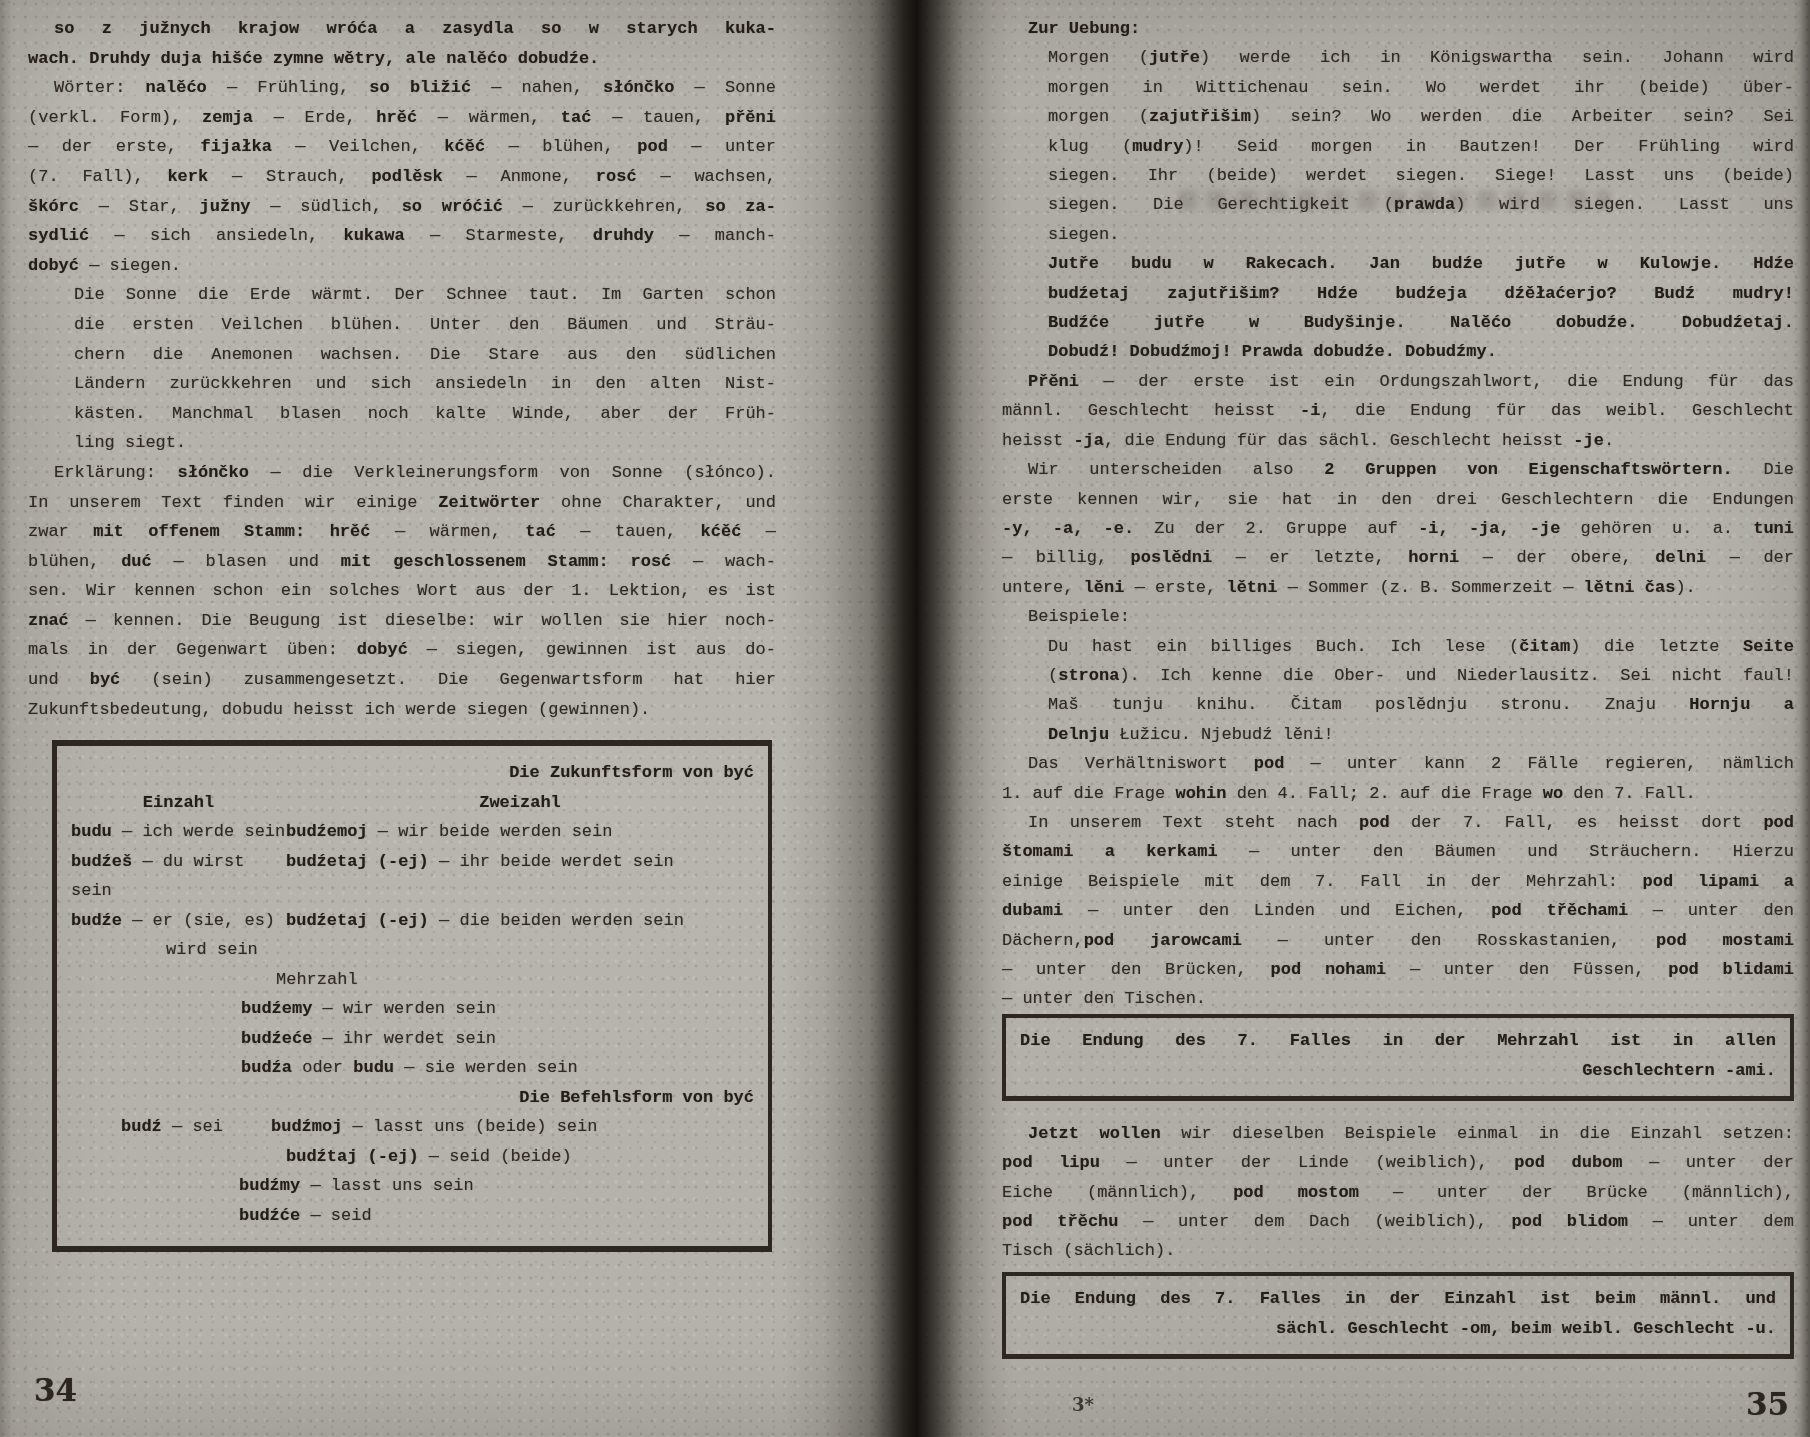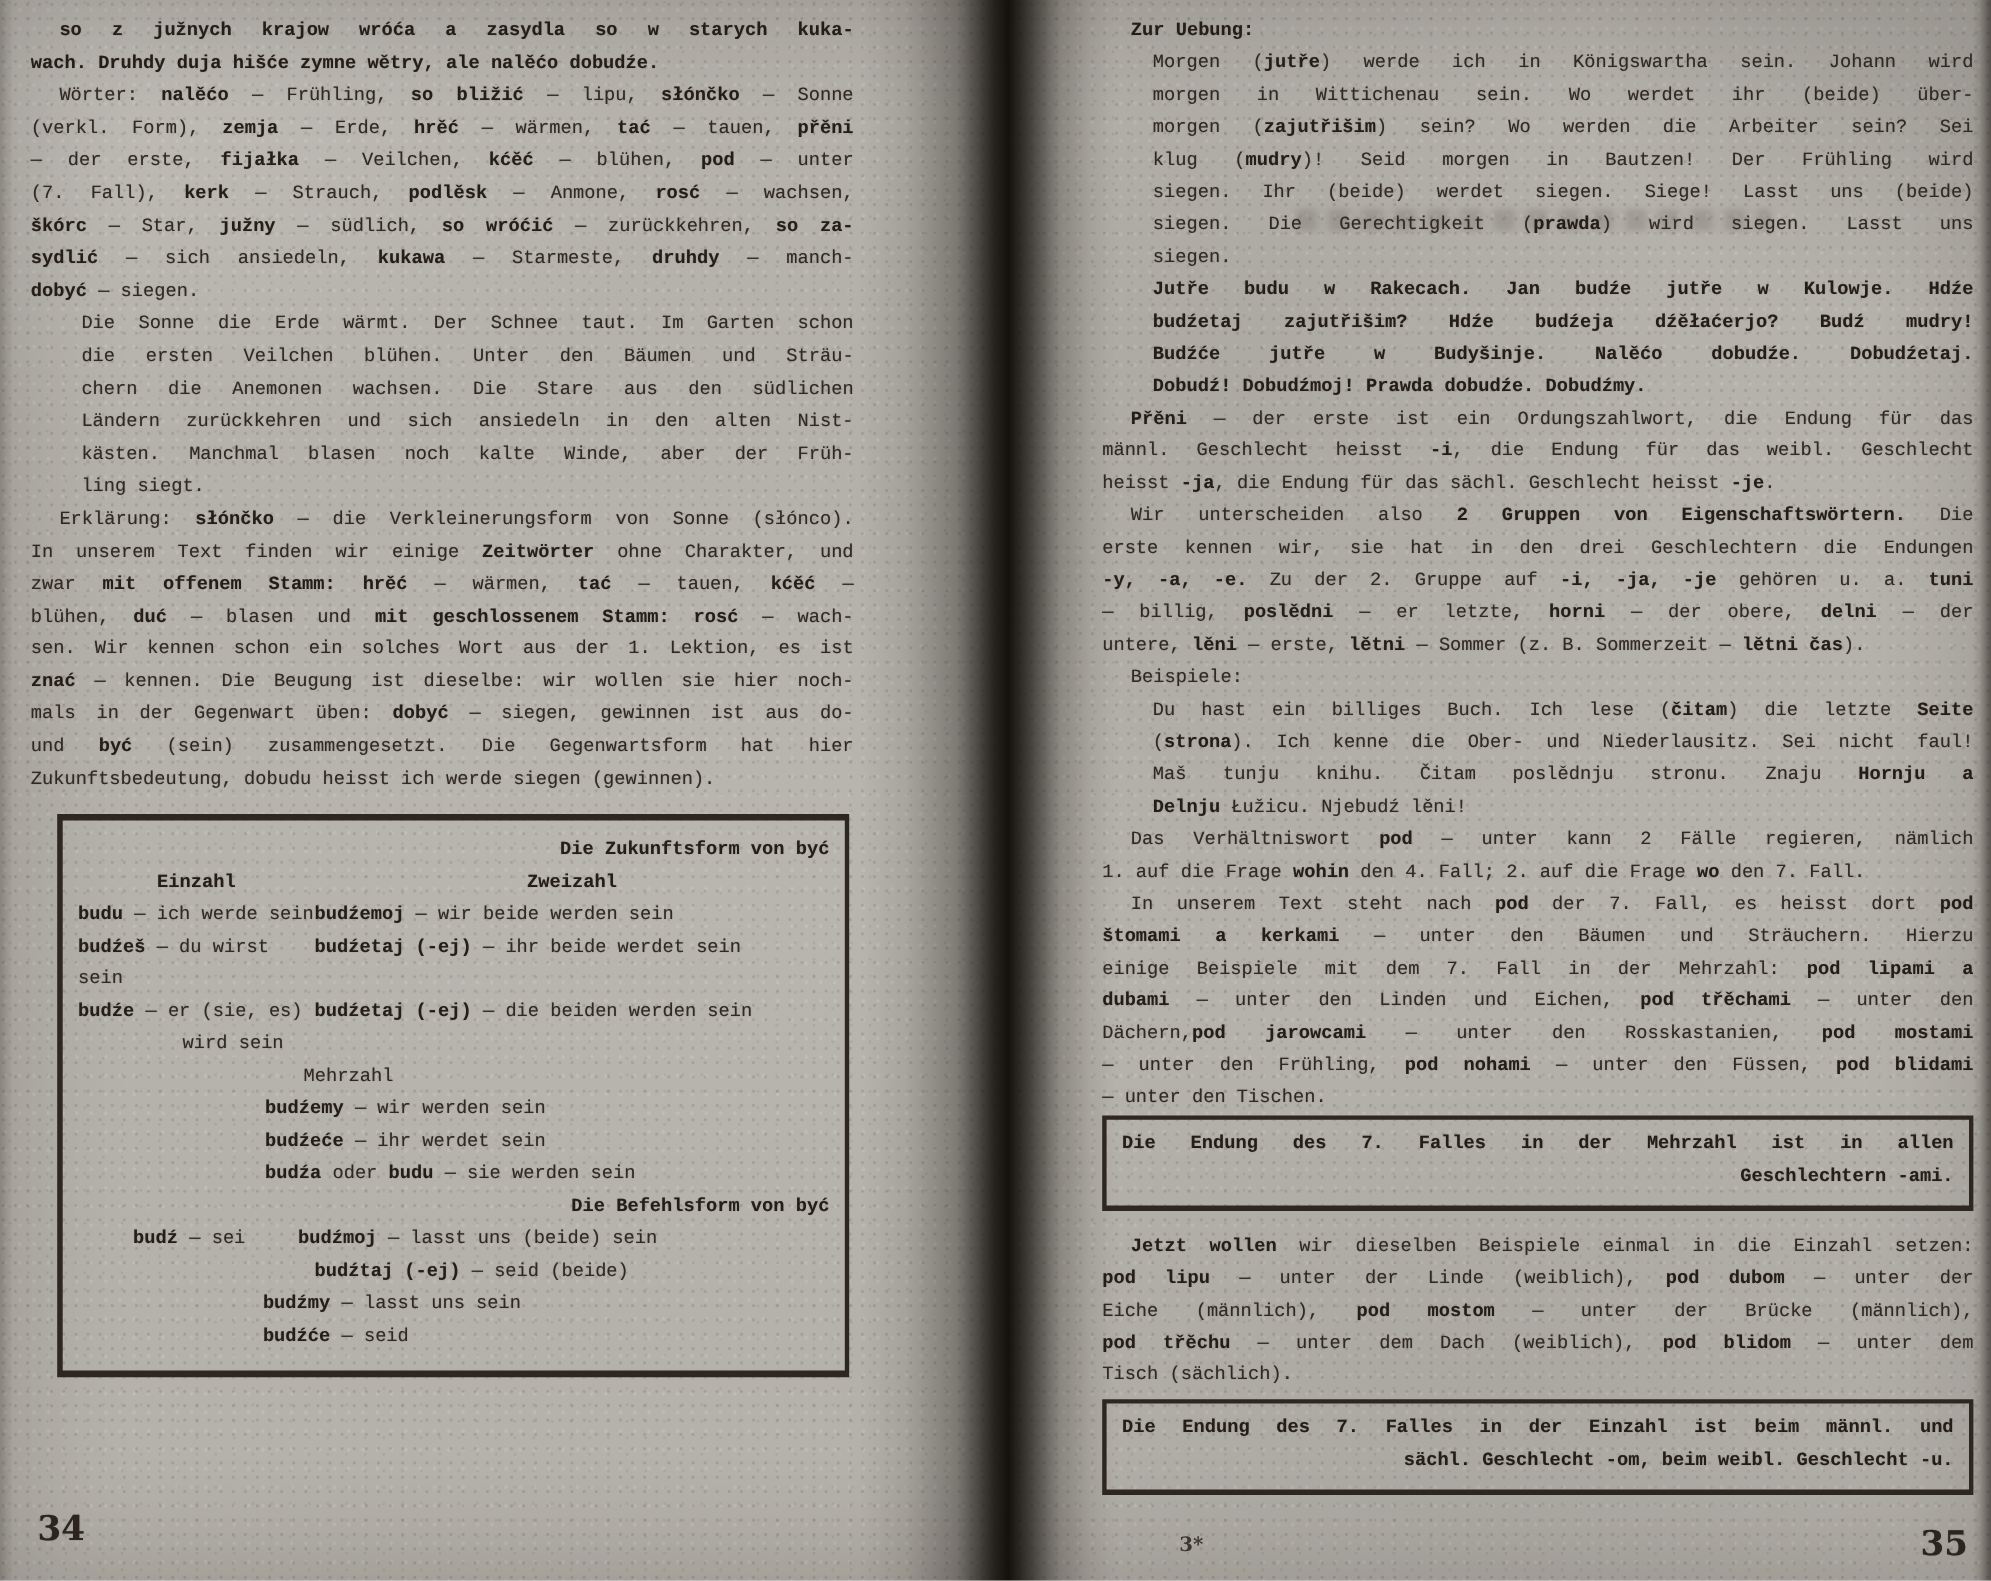--- a/index.html
+++ b/index.html
@@ -77,21 +77,21 @@
   <div id="edge-left"></div>
   <div id="edge-right"></div>
   <div id="bleed"></div>
 
   <div id="left-text" class="page-text">
       <div class="block">
         <div class="line ind fill"><b>so z južnych krajow wróća a zasydla so w starych kuka-</b></div>
         <div class="line"><b>wach. Druhdy duja hišće zymne wětry, ale nalěćo dobudźe.</b></div>
       </div>
       <div class="block">
-        <div class="line ind fill"><span>Wörter: </span><b>nalěćo</b><span> — Frühling, </span><b>so bližić</b><span> — lipu, </span><b>słónčko</b><span> — Sonne</span></div>
+        <div class="line ind fill"><span>Wörter: </span><b>nalěćo</b><span> — Frühling, </span><b>so bližić</b><span> — nahen, </span><b>słónčko</b><span> — Sonne</span></div>
         <div class="line fill"><span>(verkl. Form), </span><b>zemja</b><span> — Erde, </span><b>hrěć</b><span> — wärmen, </span><b>tać</b><span> — tauen, </span><b>přěni</b></div>
         <div class="line fill"><span>— der erste, </span><b>fijałka</b><span> — Veilchen, </span><b>kćěć</b><span> — blühen, </span><b>pod</b><span> — unter</span></div>
         <div class="line fill"><span>(7. Fall), </span><b>kerk</b><span> — Strauch, </span><b>podlěsk</b><span> — Anmone, </span><b>rosć</b><span> — wachsen,</span></div>
         <div class="line fill"><b>škórc</b><span> — Star, </span><b>južny</b><span> — südlich, </span><b>so wróćić</b><span> — zurückkehren, </span><b>so za-</b></div>
         <div class="line fill"><b>sydlić</b><span> — sich ansiedeln, </span><b>kukawa</b><span> — Starmeste, </span><b>druhdy</b><span> — manch-</span></div>
         <div class="line"><b>dobyć</b><span> — siegen.</span></div>
       </div>
       <div class="block inset">
         <div class="line fill"><span>Die Sonne die Erde wärmt. Der Schnee taut. Im Garten schon</span></div>
         <div class="line fill"><span>die ersten Veilchen blühen. Unter den Bäumen und Sträu-</span></div>
@@ -187,21 +187,21 @@
       <div class="block">
         <div class="line ind fill"><span>Das Verhältniswort </span><b>pod</b><span> — unter kann 2 Fälle regieren, nämlich</span></div>
         <div class="line"><span>1. auf die Frage </span><b>wohin</b><span> den 4. Fall; 2. auf die Frage </span><b>wo</b><span> den 7. Fall.</span></div>
       </div>
       <div class="block">
         <div class="line ind fill"><span>In unserem Text steht nach </span><b>pod</b><span> der 7. Fall, es heisst dort </span><b>pod</b></div>
         <div class="line fill"><b>štomami a kerkami</b><span> — unter den Bäumen und Sträuchern. Hierzu</span></div>
         <div class="line fill"><span>einige Beispiele mit dem 7. Fall in der Mehrzahl: </span><b>pod lipami a</b></div>
         <div class="line fill"><b>dubami</b><span> — unter den Linden und Eichen, </span><b>pod třěchami</b><span> — unter den</span></div>
         <div class="line fill"><span>Dächern,</span><b>pod jarowcami</b><span> — unter den Rosskastanien, </span><b>pod mostami</b></div>
-        <div class="line fill"><span>— unter den Frühling, </span><b>pod nohami</b><span> — unter den Füssen, </span><b>pod blidami</b></div>
+        <div class="line fill"><span>— unter den Brücken, </span><b>pod nohami</b><span> — unter den Füssen, </span><b>pod blidami</b></div>
         <div class="line"><span>— unter den Tischen.</span></div>
       </div>
       <div class="block rule">
         <div class="line fill"><b>Die Endung des 7. Falles in der Mehrzahl ist in allen</b></div>
         <div class="line center"><b>Geschlechtern -ami.</b></div>
       </div>
       <div class="block mt18">
         <div class="line ind fill"><b>Jetzt wollen</b><span> wir dieselben Beispiele einmal in die Einzahl setzen:</span></div>
         <div class="line fill"><b>pod lipu</b><span> — unter der Linde (weiblich), </span><b>pod dubom</b><span> — unter der</span></div>
         <div class="line fill"><span>Eiche (männlich), </span><b>pod mostom</b><span> — unter der Brücke (männlich),</span></div>

